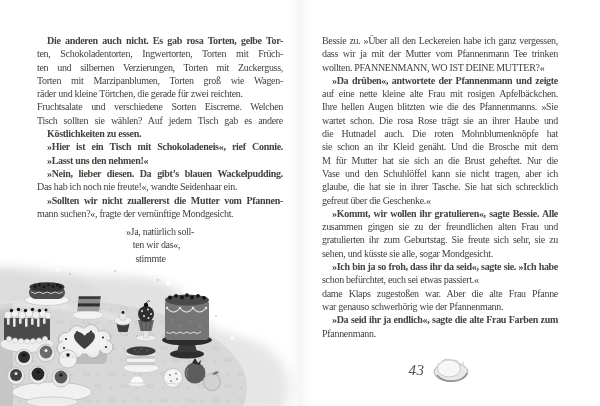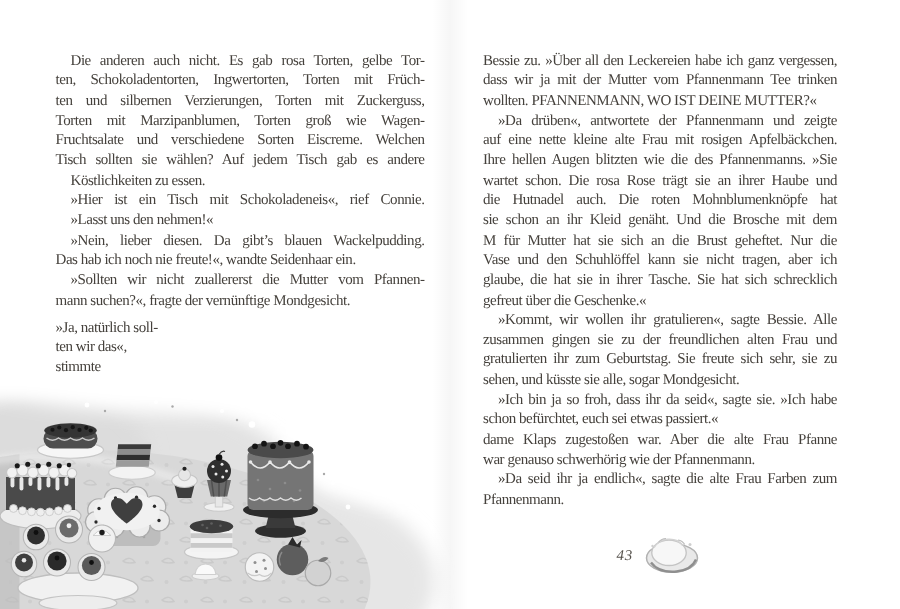--- a/index.html
+++ b/index.html
@@ -15,32 +15,32 @@
     z-index:1;
   }
   .textblock{position:absolute;top:34px;z-index:2;color:#45413c;}
   .textblock.left{left:37px;width:246px;}
   .textblock.right{left:322px;width:236px;}
   .ln{
     font-size:10px;line-height:13.3px;height:13.3px;
     letter-spacing:-0.3px;white-space:nowrap;overflow:visible;
   }
   .ln.j{text-align:justify;text-align-last:justify;white-space:normal;}
-  .ln.i{text-indent:10px;}
-  .ln.r{text-align:left;white-space:normal;}
+  .ln.i{text-indent:10px;font-weight:bold;}
+  .ln.r{text-align:center;white-space:normal;}
   .ln.r1{margin-top:5px;padding-right:0;}
   .ln.r2{padding-right:7px;}
   .ln.r3{padding-right:19px;}
   .illus{position:absolute;left:0;top:238px;z-index:1;}
   .footer{
     position:absolute;left:322px;top:349px;width:236px;height:42px;
     display:flex;align-items:center;justify-content:center;gap:5px;z-index:2;
   }
   .pagenum{
-    font-size:10px;font-style:italic;color:#55514b;letter-spacing:0.5px;
+    font-size:15px;font-style:italic;color:#55514b;letter-spacing:0.5px;
   }
 </style>
 </head>
 <body>
 
 <div class="spread">
 
   <svg class="illus" width="336" height="168" viewBox="0 0 336 168" aria-hidden="true">
     <defs>
       <filter id="b6" x="-40%" y="-40%" width="180%" height="180%">
@@ -317,20 +317,21 @@
     </g>
   </svg>
 
   <div class="gutter"></div>
 
   <div class="textblock left">
     <div class="ln j i">Die anderen auch nicht. Es gab rosa Torten, gelbe Tor-</div>
     <div class="ln j">ten, Schokoladentorten, Ingwertorten, Torten mit Früch-</div>
     <div class="ln j">ten und silbernen Verzierungen, Torten mit Zuckerguss,</div>
     <div class="ln j">Torten mit Marzipanblumen, Torten groß wie Wagen-</div>
+    <div class="ln">räder und kleine Törtchen, die gerade für zwei reichten.</div>
     <div class="ln j">Fruchtsalate und verschiedene Sorten Eiscreme. Welchen</div>
     <div class="ln j">Tisch sollten sie wählen? Auf jedem Tisch gab es andere</div>
     <div class="ln i">Köstlichkeiten zu essen.</div>
     <div class="ln j i">»Hier ist ein Tisch mit Schokoladeneis«, rief Connie.</div>
     <div class="ln i">»Lasst uns den nehmen!«</div>
     <div class="ln j i">»Nein, lieber diesen. Da gibt’s blauen Wackelpudding.</div>
     <div class="ln">Das hab ich noch nie freute!«, wandte Seidenhaar ein.</div>
     <div class="ln j i">»Sollten wir nicht zuallererst die Mutter vom Pfannen-</div>
     <div class="ln">mann suchen?«, fragte der vernünftige Mondgesicht.</div>
     <div class="ln r r1">»Ja, natürlich soll-</div>

